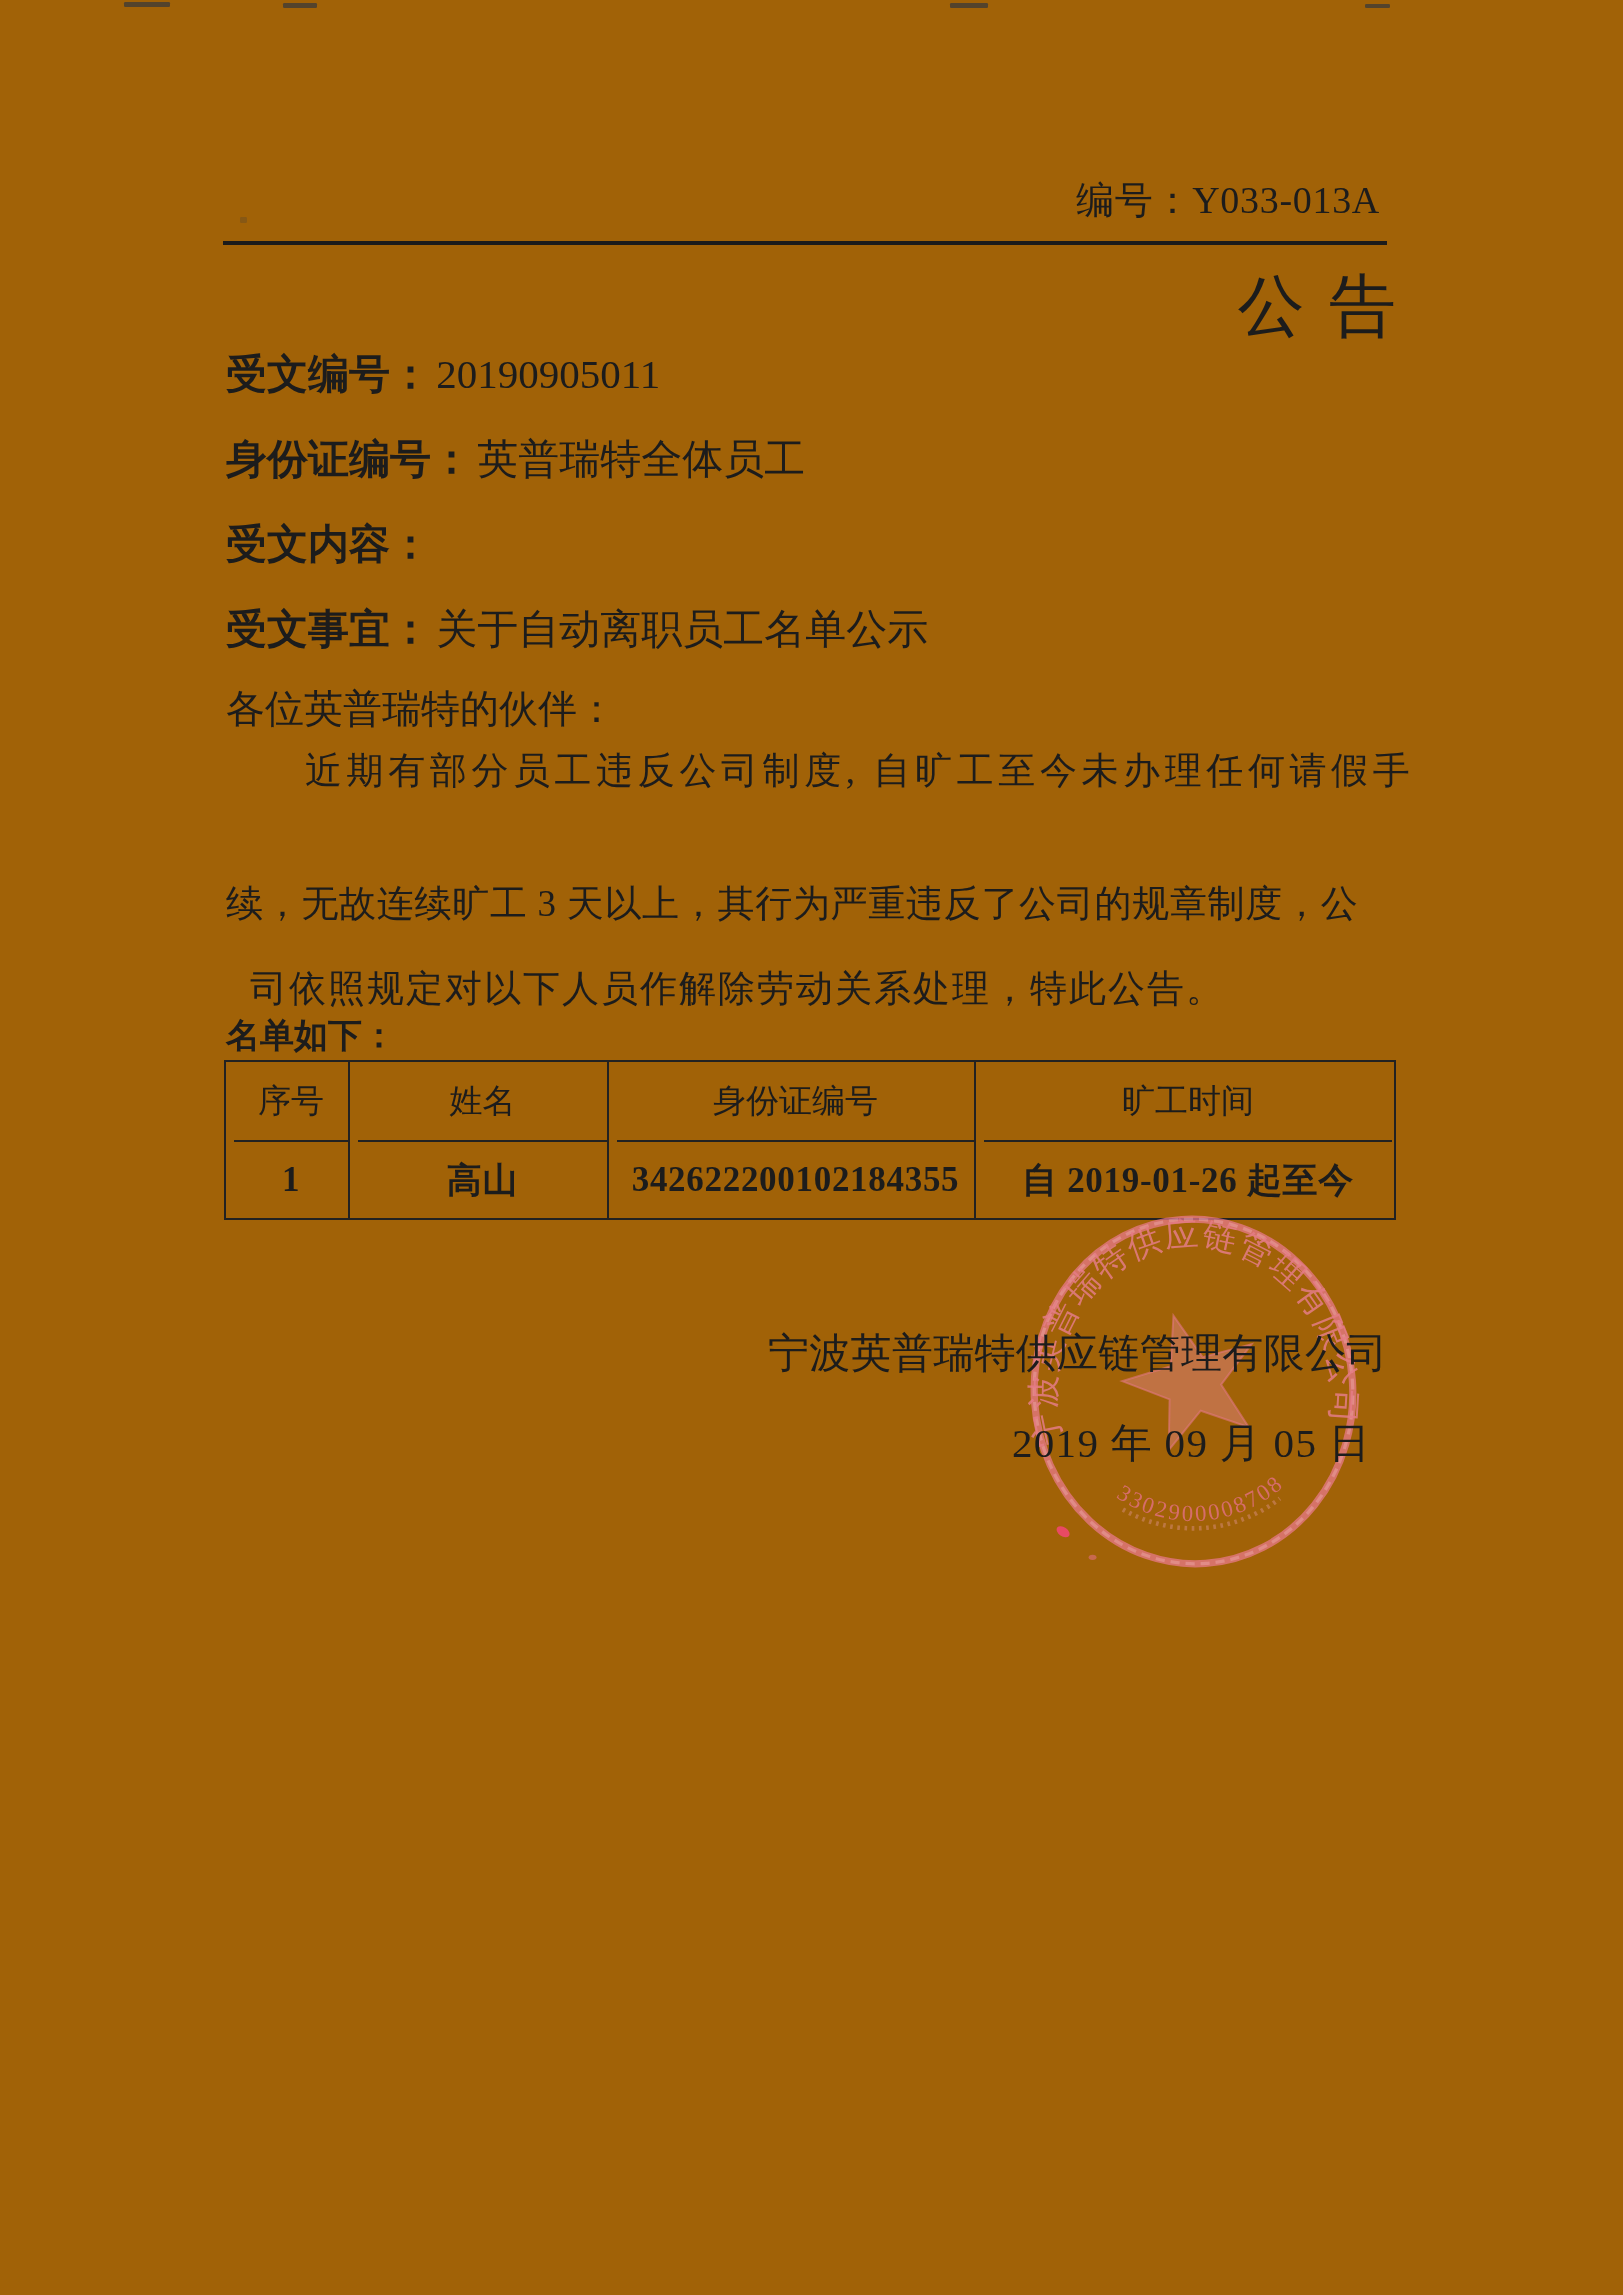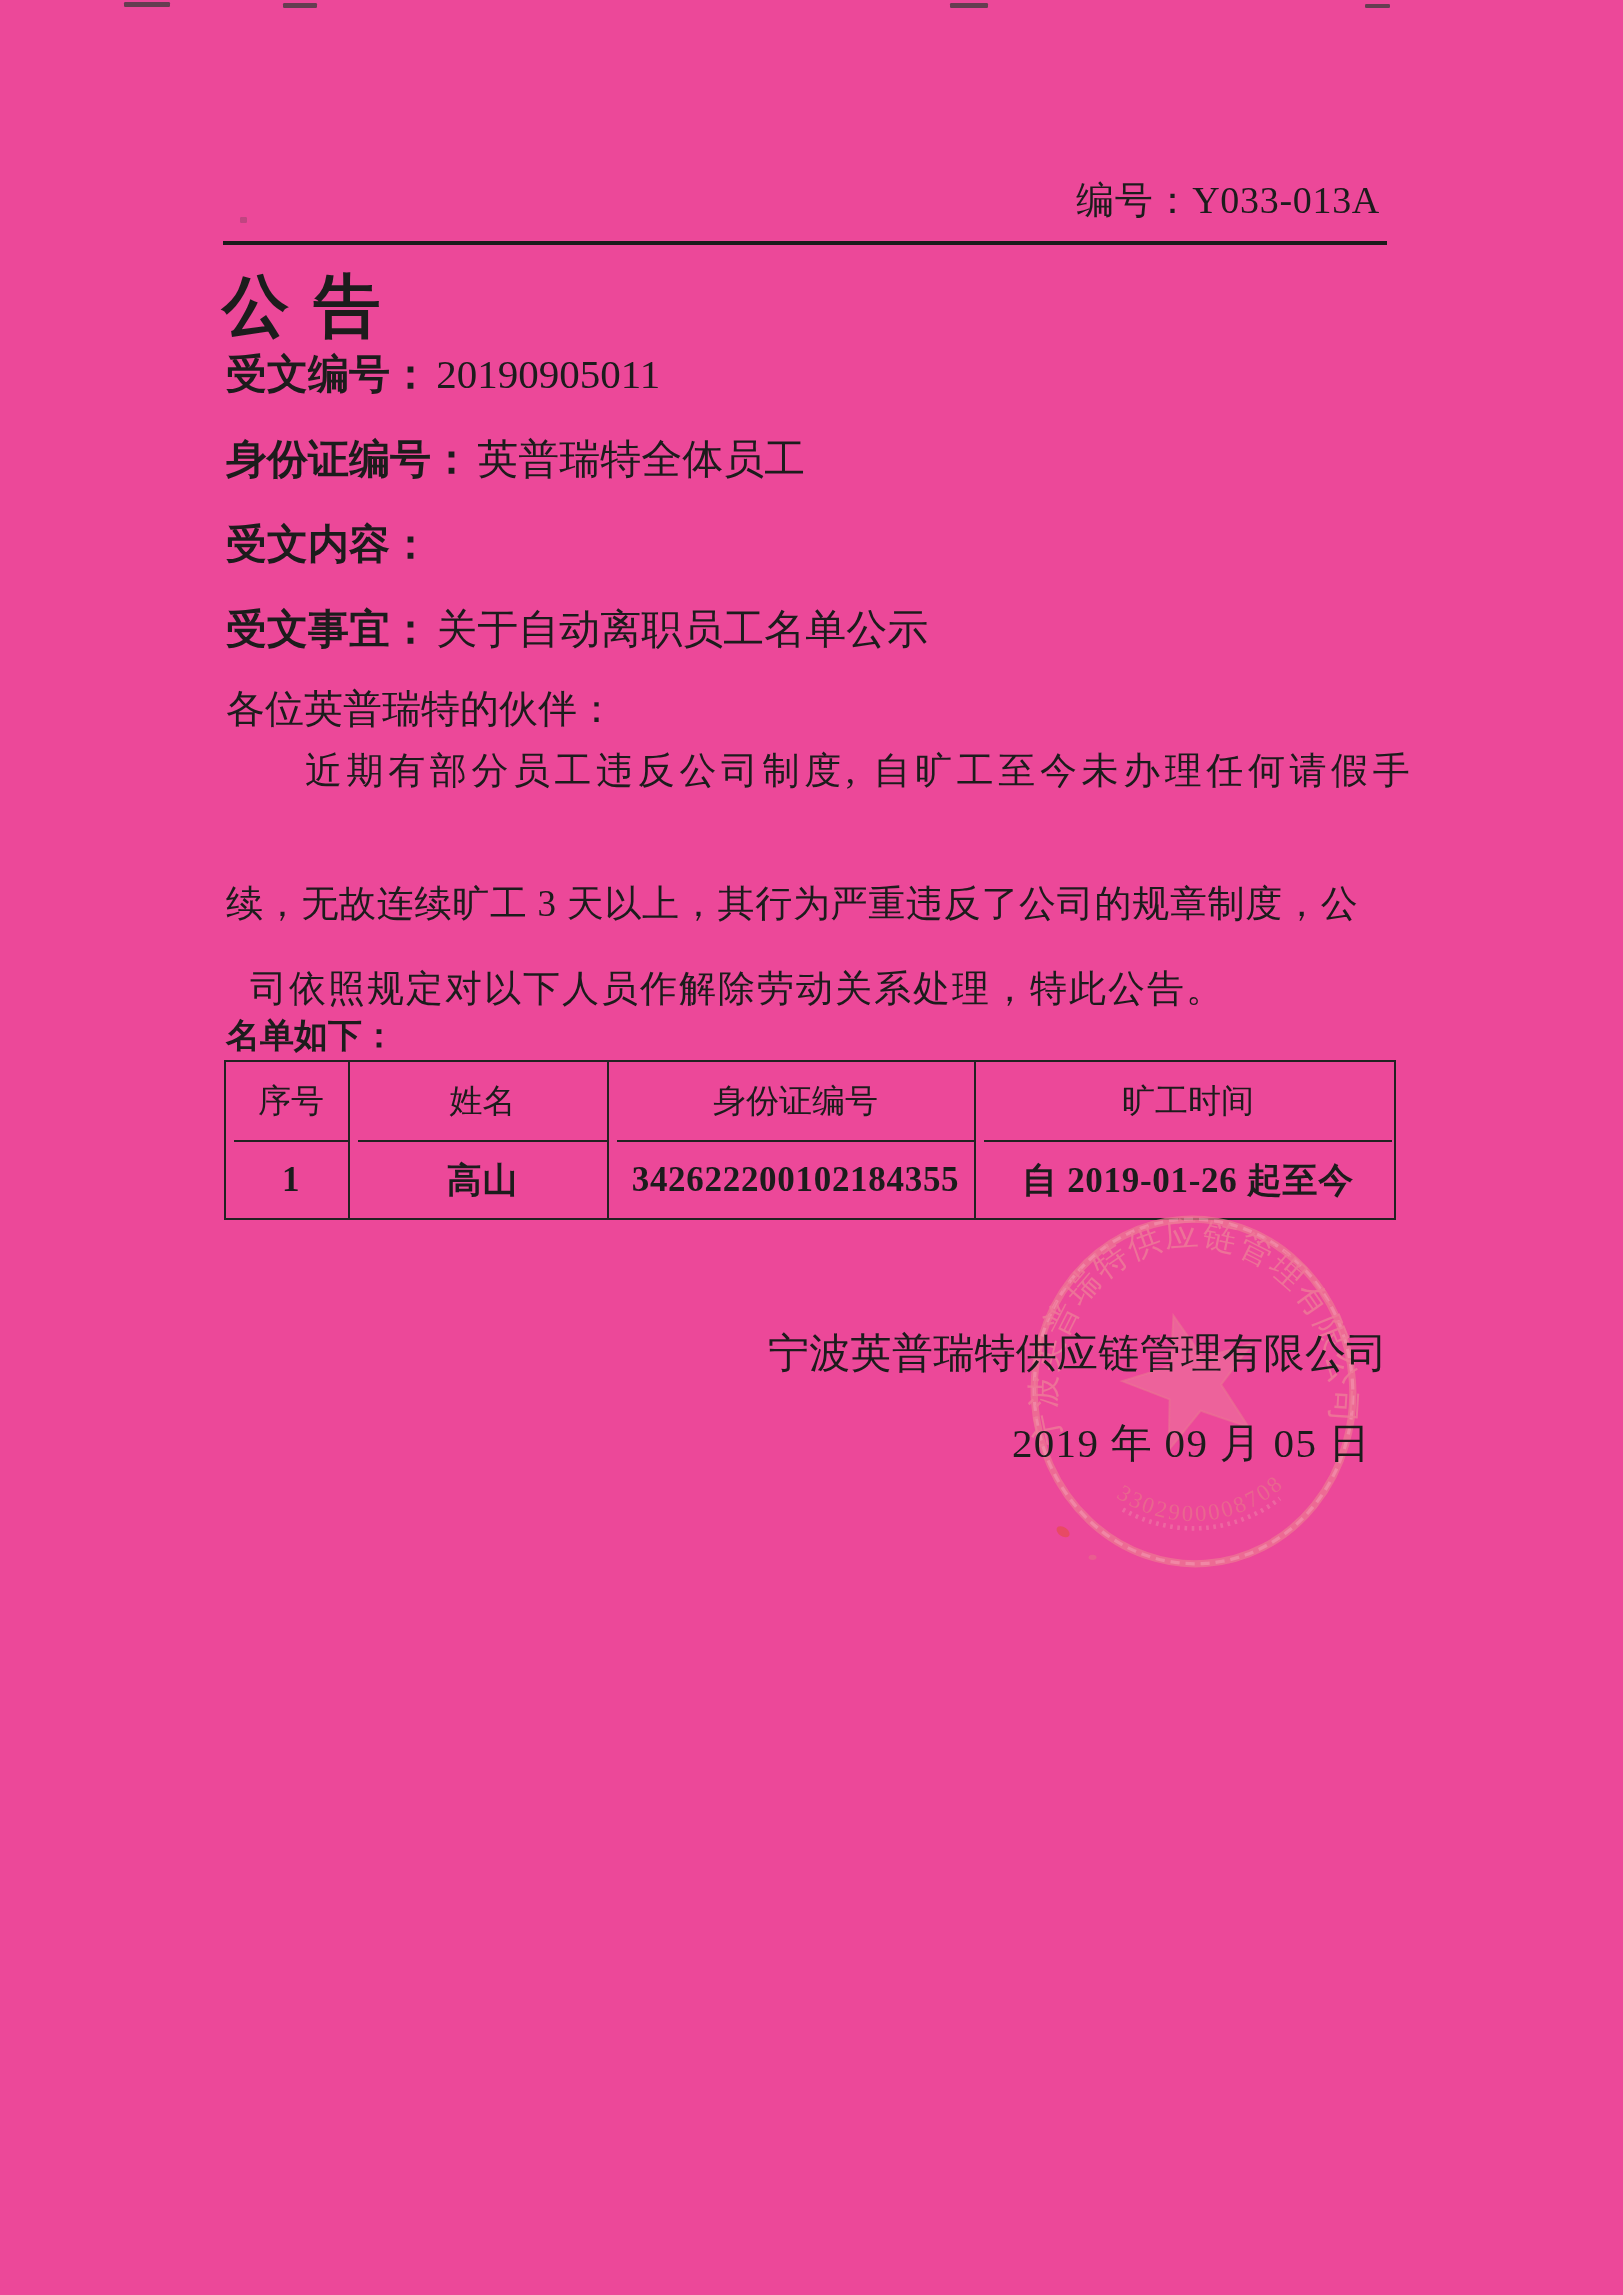--- a/index.html
+++ b/index.html
@@ -1,20 +1,20 @@
 <!DOCTYPE html>
 <html style="font-size:10.5px"><head>
 <meta charset="utf-8">
 <style>
   html,body{margin:0;padding:0;background:#e9e9e9;}
   .page{
     position:relative;
     width:1623px;height:2295px;
     margin:0 auto;
-    background:#ec4899;
+    background:#a16207;
     overflow:hidden;
     font-family:"Liberation Serif","DejaVu Serif",serif;
     color:#1c1c1c;
   }
   
   .speck{position:absolute;background:#3a3a3a;opacity:.75;border-radius:1.3px;}
   .speck.s1{left:124px;top:2px;width:46px;height:5.2px;}
   .speck.s2{left:283px;top:3.3px;width:34px;height:4.6px;}
   .speck.s3{left:950px;top:2.6px;width:38px;height:5.2px;}
   .speck.s4{left:1365px;top:3.9px;width:25px;height:3.9px;}
@@ -22,22 +22,22 @@
 
   .ref-number{
     position:absolute;top:175px;right:243px;
     font-size:38px;letter-spacing:0.7px;white-space:nowrap;
   }
   .head-rule{
     position:absolute;left:223px;top:241px;width:1164px;height:3.9px;
     background:#1b1b1b;
   }
   .doc-title{
-    position:absolute;left:222px;top:261px;width:1160px;
-    text-align:left;font-size:67px;font-weight:700;
+    position:absolute;left:240px;top:261px;width:1160px;
+    text-align:right;font-size:67px;font-weight:400;
     letter-spacing:3.9px;white-space:nowrap;
   }
   .fields{position:absolute;left:226px;top:346px;width:1172px;}
   .field-line{height:85px;font-size:41px;line-height:56px;white-space:nowrap;}
   .field-line .lbl{font-weight:700;}
   .field-line .val{font-weight:400;padding-left:5.2px;}
 
   .salutation{
     position:absolute;left:226px;top:682px;
     font-size:39px;white-space:nowrap;

